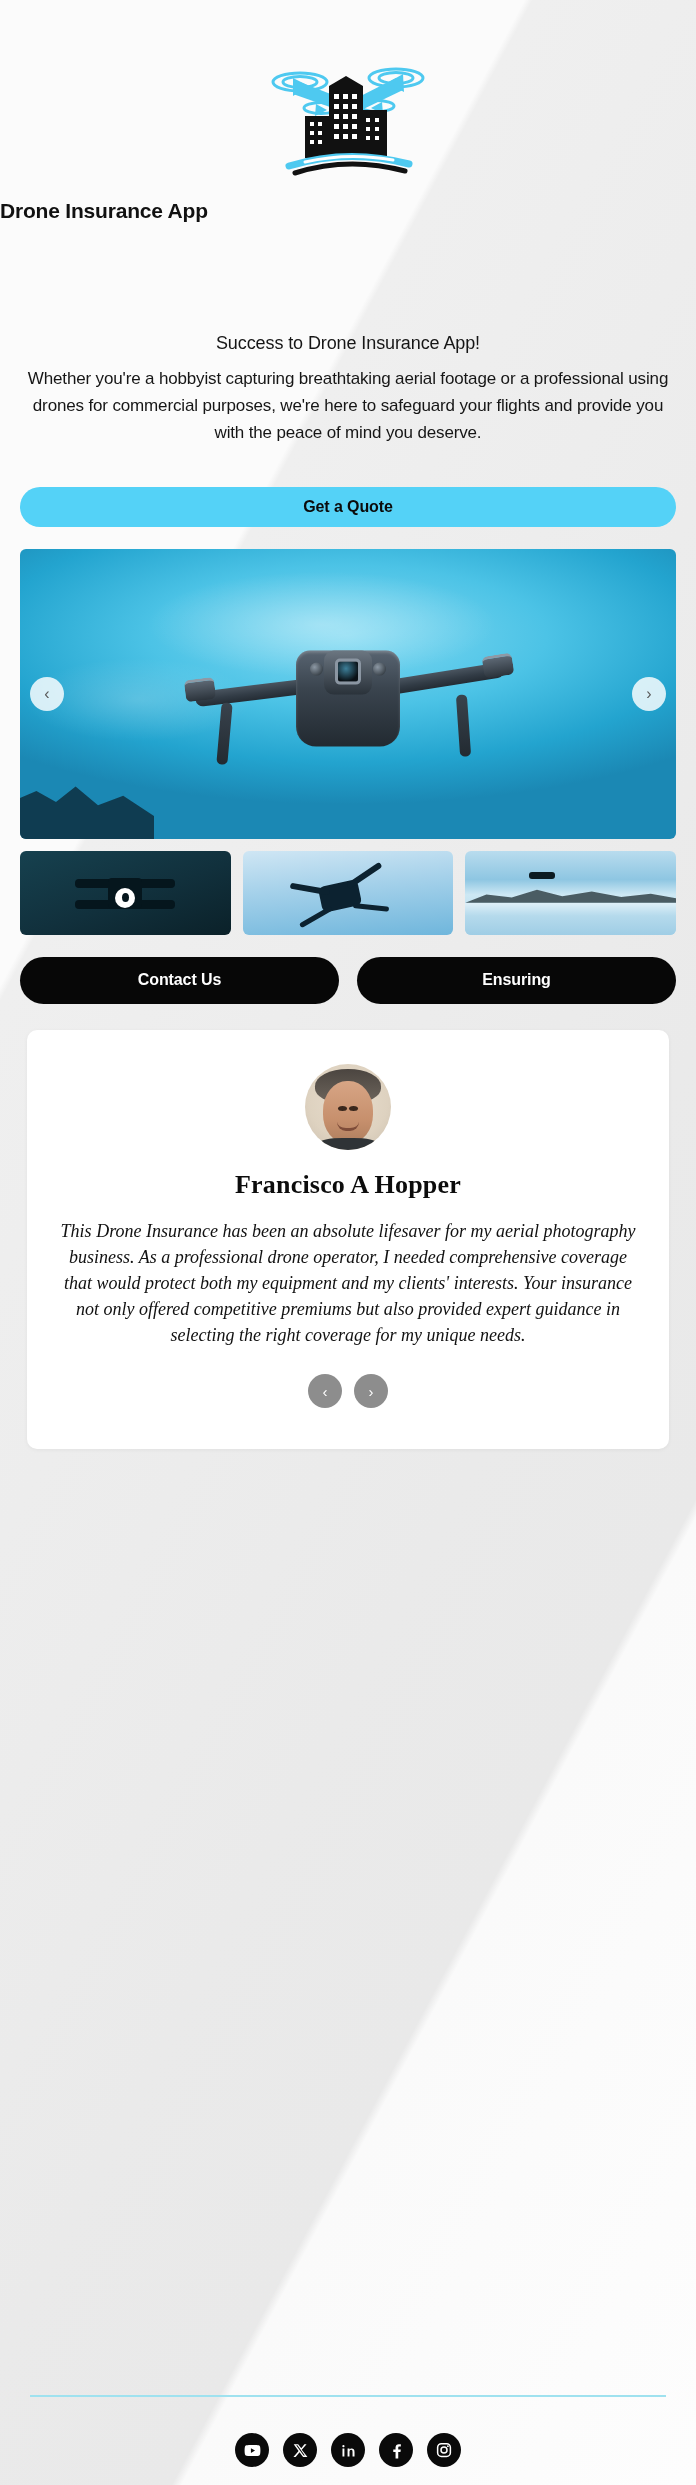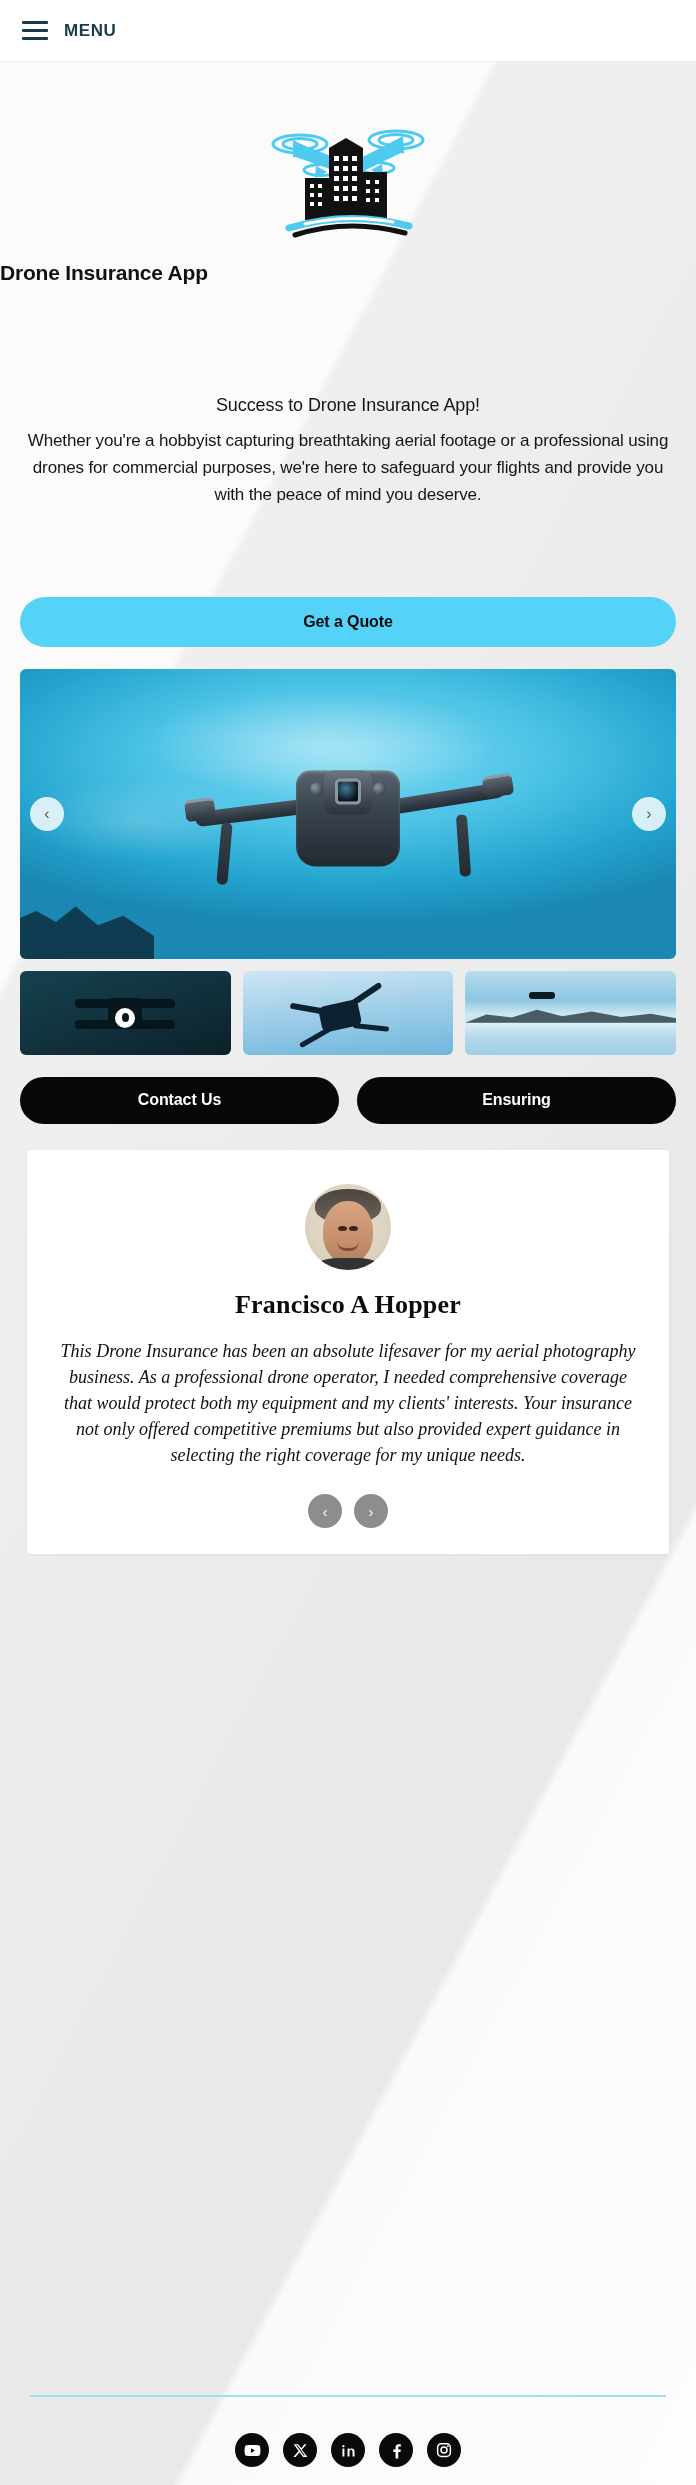--- a/index.html
+++ b/index.html
@@ -81,31 +81,30 @@
     color: #161616;
     letter-spacing: -.15px;
     padding: 0 5px;
   }
 
   
   .cta-wrap { padding: 40px 20px 0; }
   .btn-quote {
     display: block;
     width: 100%;
-    height: 50px;
+    height: 40px;
     border: none;
     border-radius: 26px;
     background: #54d2f7;
     color: #0b0b0b;
     font-size: 16px;
     font-weight: 700;
     font-family: "Liberation Sans", sans-serif;
     cursor: pointer;
     letter-spacing: -.1px;
-    margin-top: 48px;
   }
 
   
   .carousel-wrap { padding: 22px 20px 0; }
   .carousel {
     position: relative;
     width: 100%;
     height: 290px;
     border-radius: 6px;
     overflow: hidden;
@@ -240,22 +239,22 @@
     background: #070707; color: #ffffff;
     font-size: 16px; font-weight: 700;
     font-family: "Liberation Sans", sans-serif;
     cursor: pointer; letter-spacing: -.1px;
   }
 
   
   .testimonial-wrap { padding: 26px 27px 0; }
   .testimonial {
     background: #ffffff;
-    border-radius: 3px;
-    padding: 34px 26px 26px;
+    border-radius: 10px;
+    padding: 34px 26px 41px;
     text-align: center;
     box-shadow: 0 1px 4px rgba(0,0,0,.05);
   }
   .avatar {
     width: 86px; height: 86px; margin: 0 auto;
     border-radius: 50%;
     overflow: hidden;
     background: radial-gradient(circle at 50% 42%, #e8ddcd 0%, #ded2c0 60%, #cbbfae 100%);
     position: relative;
   }
@@ -315,28 +314,20 @@
     display: flex; align-items: center; justify-content: center;
     cursor: pointer;
   }
   .social svg { display: block; }
 </style>
 </head>
 <body>
 
 <div id="app">
 
-  <div class="header">
-    <div class="hamburger">
-      <span></span>
-        <span></span>
-        <span></span>
-    </div>
-    <div class="menu-label">MENU</div>
-  </div>
 
   <div class="brand">
     <div class="logo-wrap">
       <svg width="190" height="135" viewBox="0 0 190 135">
         <g fill="none" stroke="#4ec9f0" stroke-width="3">
           <ellipse cx="47" cy="40" rx="27" ry="9"></ellipse>
           <ellipse cx="47" cy="40" rx="17" ry="5.5"></ellipse>
           <ellipse cx="143" cy="36" rx="27" ry="9"></ellipse>
           <ellipse cx="143" cy="36" rx="17" ry="5.5"></ellipse>
           <ellipse cx="68" cy="66" rx="17" ry="5.5"></ellipse>

